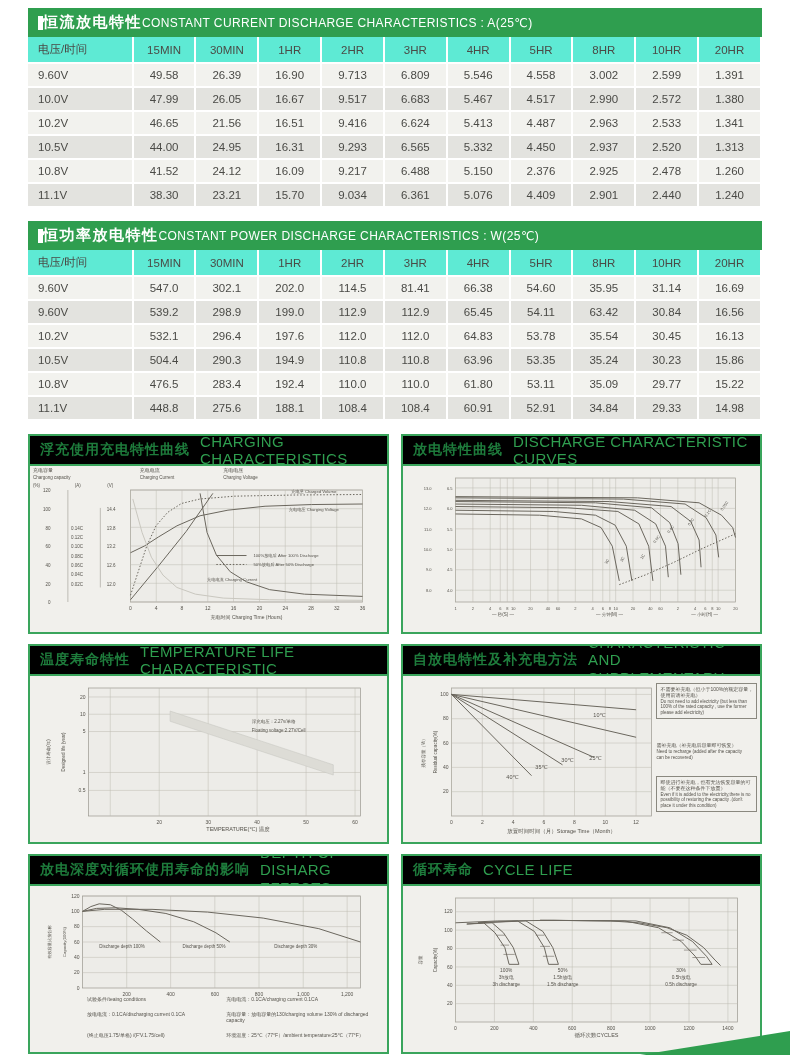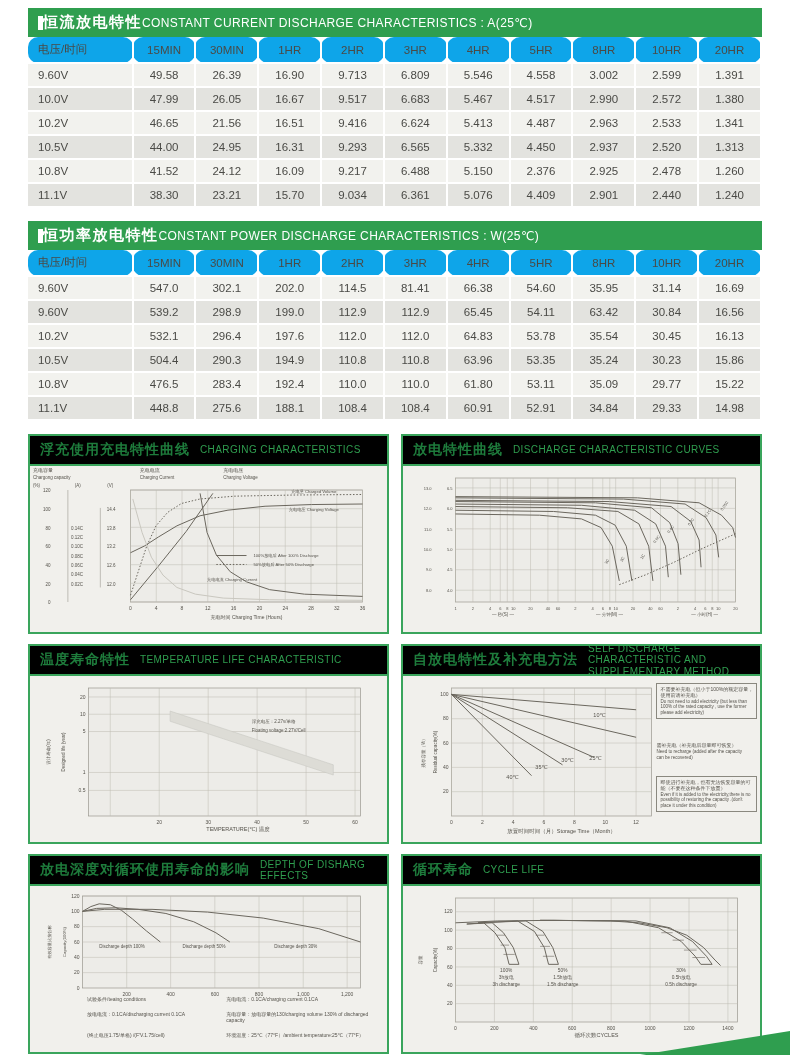--- a/index.html
+++ b/index.html
@@ -5,28 +5,28 @@
   html,body{margin:0;padding:0;background:#fff;}
   body{width:790px;font-family:"Liberation Sans","DejaVu Sans",sans-serif;}
   .page{position:relative;width:790px;height:1055px;box-sizing:border-box;padding:8px 28px 0;overflow:hidden;background:#fff;}
   .table-bar{display:flex;align-items:center;background:#2f9e4f;color:#fff;height:29px;padding:0 10px;box-sizing:border-box;}
   .bar-marker{width:5px;height:14px;background:#fff;flex:0 0 auto;}
   .bar-cn{font-size:15px;font-weight:bold;letter-spacing:1.5px;}
   .bar-en{font-size:12px;letter-spacing:0.4px;}
   table{width:100%;border-collapse:collapse;table-layout:fixed;margin:0 0 13px 0;}
   th,td{font-size:11.5px;color:#4a4a46;text-align:center;padding:5px 2px;border-right:2px solid #fff;border-bottom:2px solid #fff;overflow:hidden;white-space:nowrap;}
   th:first-child,td:first-child{width:12.5%;text-align:left;padding-left:10px;}
-  thead th{background:#0ea5e9;font-weight:normal;color:#4a4a46;border-radius:10px;}
+  thead th{background:#5eead4;font-weight:normal;color:#4a4a46;}
   tbody tr:nth-child(odd) td{background:#f2f2ee;}
   tbody tr:nth-child(even) td{background:#e3e3df;}
   .grid{display:grid;grid-template-columns:1fr 1fr;gap:10px 12px;margin-top:12px;}
   .panel{border:2px solid #3aa55c;background:#000000;}
   .p-head{display:flex;align-items:center;gap:10px;padding:3px 10px;border-bottom:2px solid #3aa55c;height:30px;box-sizing:border-box;overflow:hidden;}
   .p-cn{color:#1e7c3c;font-weight:bold;font-size:14px;letter-spacing:1px;white-space:nowrap;}
-  .p-en{color:#2f9e4f;font-size:10px;letter-spacing:0.4px;line-height:1.15;}
+  .p-en{color:#2f9e4f;font-size:15px;letter-spacing:0.4px;line-height:1.15;}
   .p-body{position:relative;height:166px;background:#f1f0ec;}
   .p-body svg{position:absolute;left:0;top:0;width:100%;height:100%;}
   svg text{font-family:"Liberation Sans","DejaVu Sans",sans-serif;}
   .chart-note{position:absolute;color:#55524b;line-height:1.3;}
   .chart-note .n-cn{font-size:5px;}
   .chart-note .n-en{font-size:4.5px;}
   .boxed{border:0.5px solid #8a887f;padding:2px 3px;background:#f1f0ec;}
   .corner{position:absolute;bottom:0;right:0;width:150px;height:24px;background:#2f9e4f;clip-path:polygon(100% 0,0 100%,100% 100%);}
 </style>
 </head>

